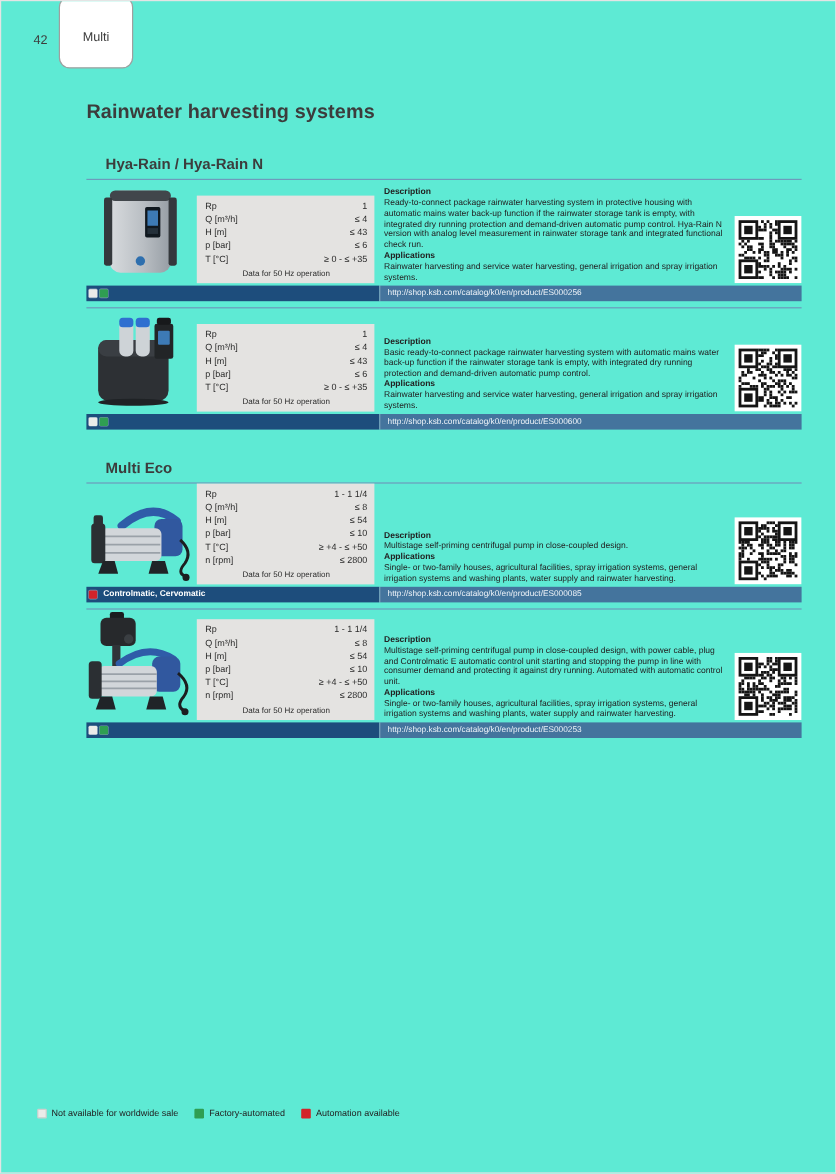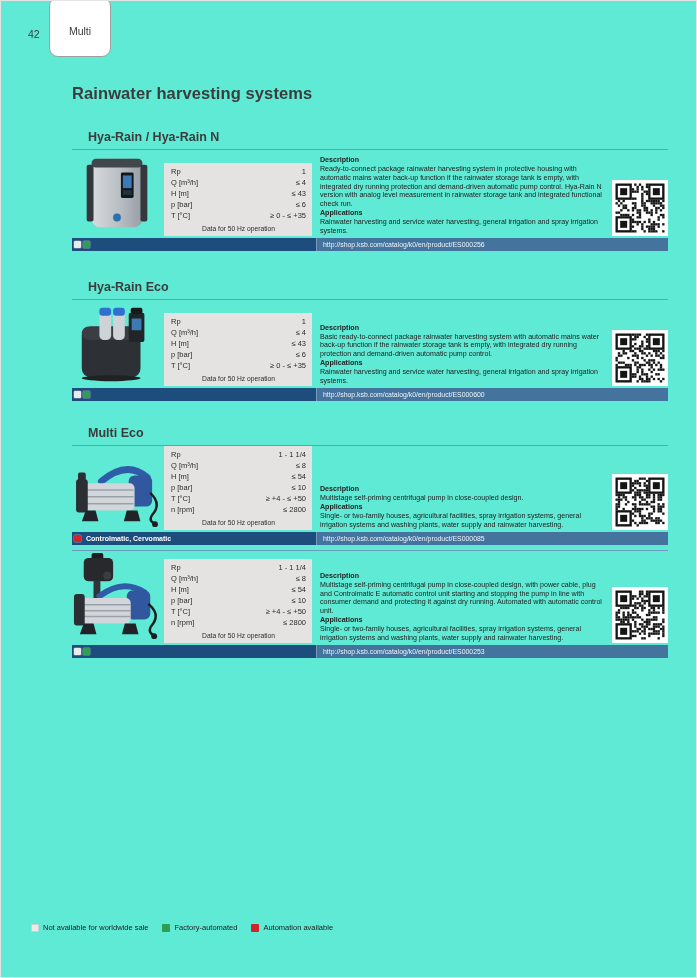--- a/index.html
+++ b/index.html
@@ -283,21 +283,20 @@
     <div class="bar">
       <div class="bar-left" style="background-color: rgb(29, 77, 124);">
         <span class="badge" style="background-color: rgb(235, 235, 233);"></span>
         <span class="badge" style="background-color: rgb(47, 158, 82);"></span>
       </div>
       <div class="bar-right" style="background-color: rgb(68, 116, 157);">
         <a class="url" href="#">http://shop.ksb.com/catalog/k0/en/product/ES000256</a>
       </div>
     </div>
 
-    <h2 class="product-title gap-md">Hya-Rain Eco</h2>
     <div class="divider" style="background-color: rgb(109, 154, 188);"></div>
     <div class="block min-b2">
       <div class="img-cell">
         <svg width="90" height="84" viewBox="0 0 92 84">
           <rect x="10" y="24" width="60" height="52" rx="9" fill="#2d3034"></rect>
           <rect x="10" y="24" width="60" height="14" rx="7" fill="#3a3e43"></rect>
           <rect x="28" y="8" width="12" height="30" rx="5" fill="#ced3d7"></rect>
           <rect x="28" y="5" width="12" height="8" rx="3" fill="#2f6fd0"></rect>
           <rect x="42" y="8" width="12" height="30" rx="5" fill="#ced3d7"></rect>
           <rect x="42" y="5" width="12" height="8" rx="3" fill="#2f6fd0"></rect>

